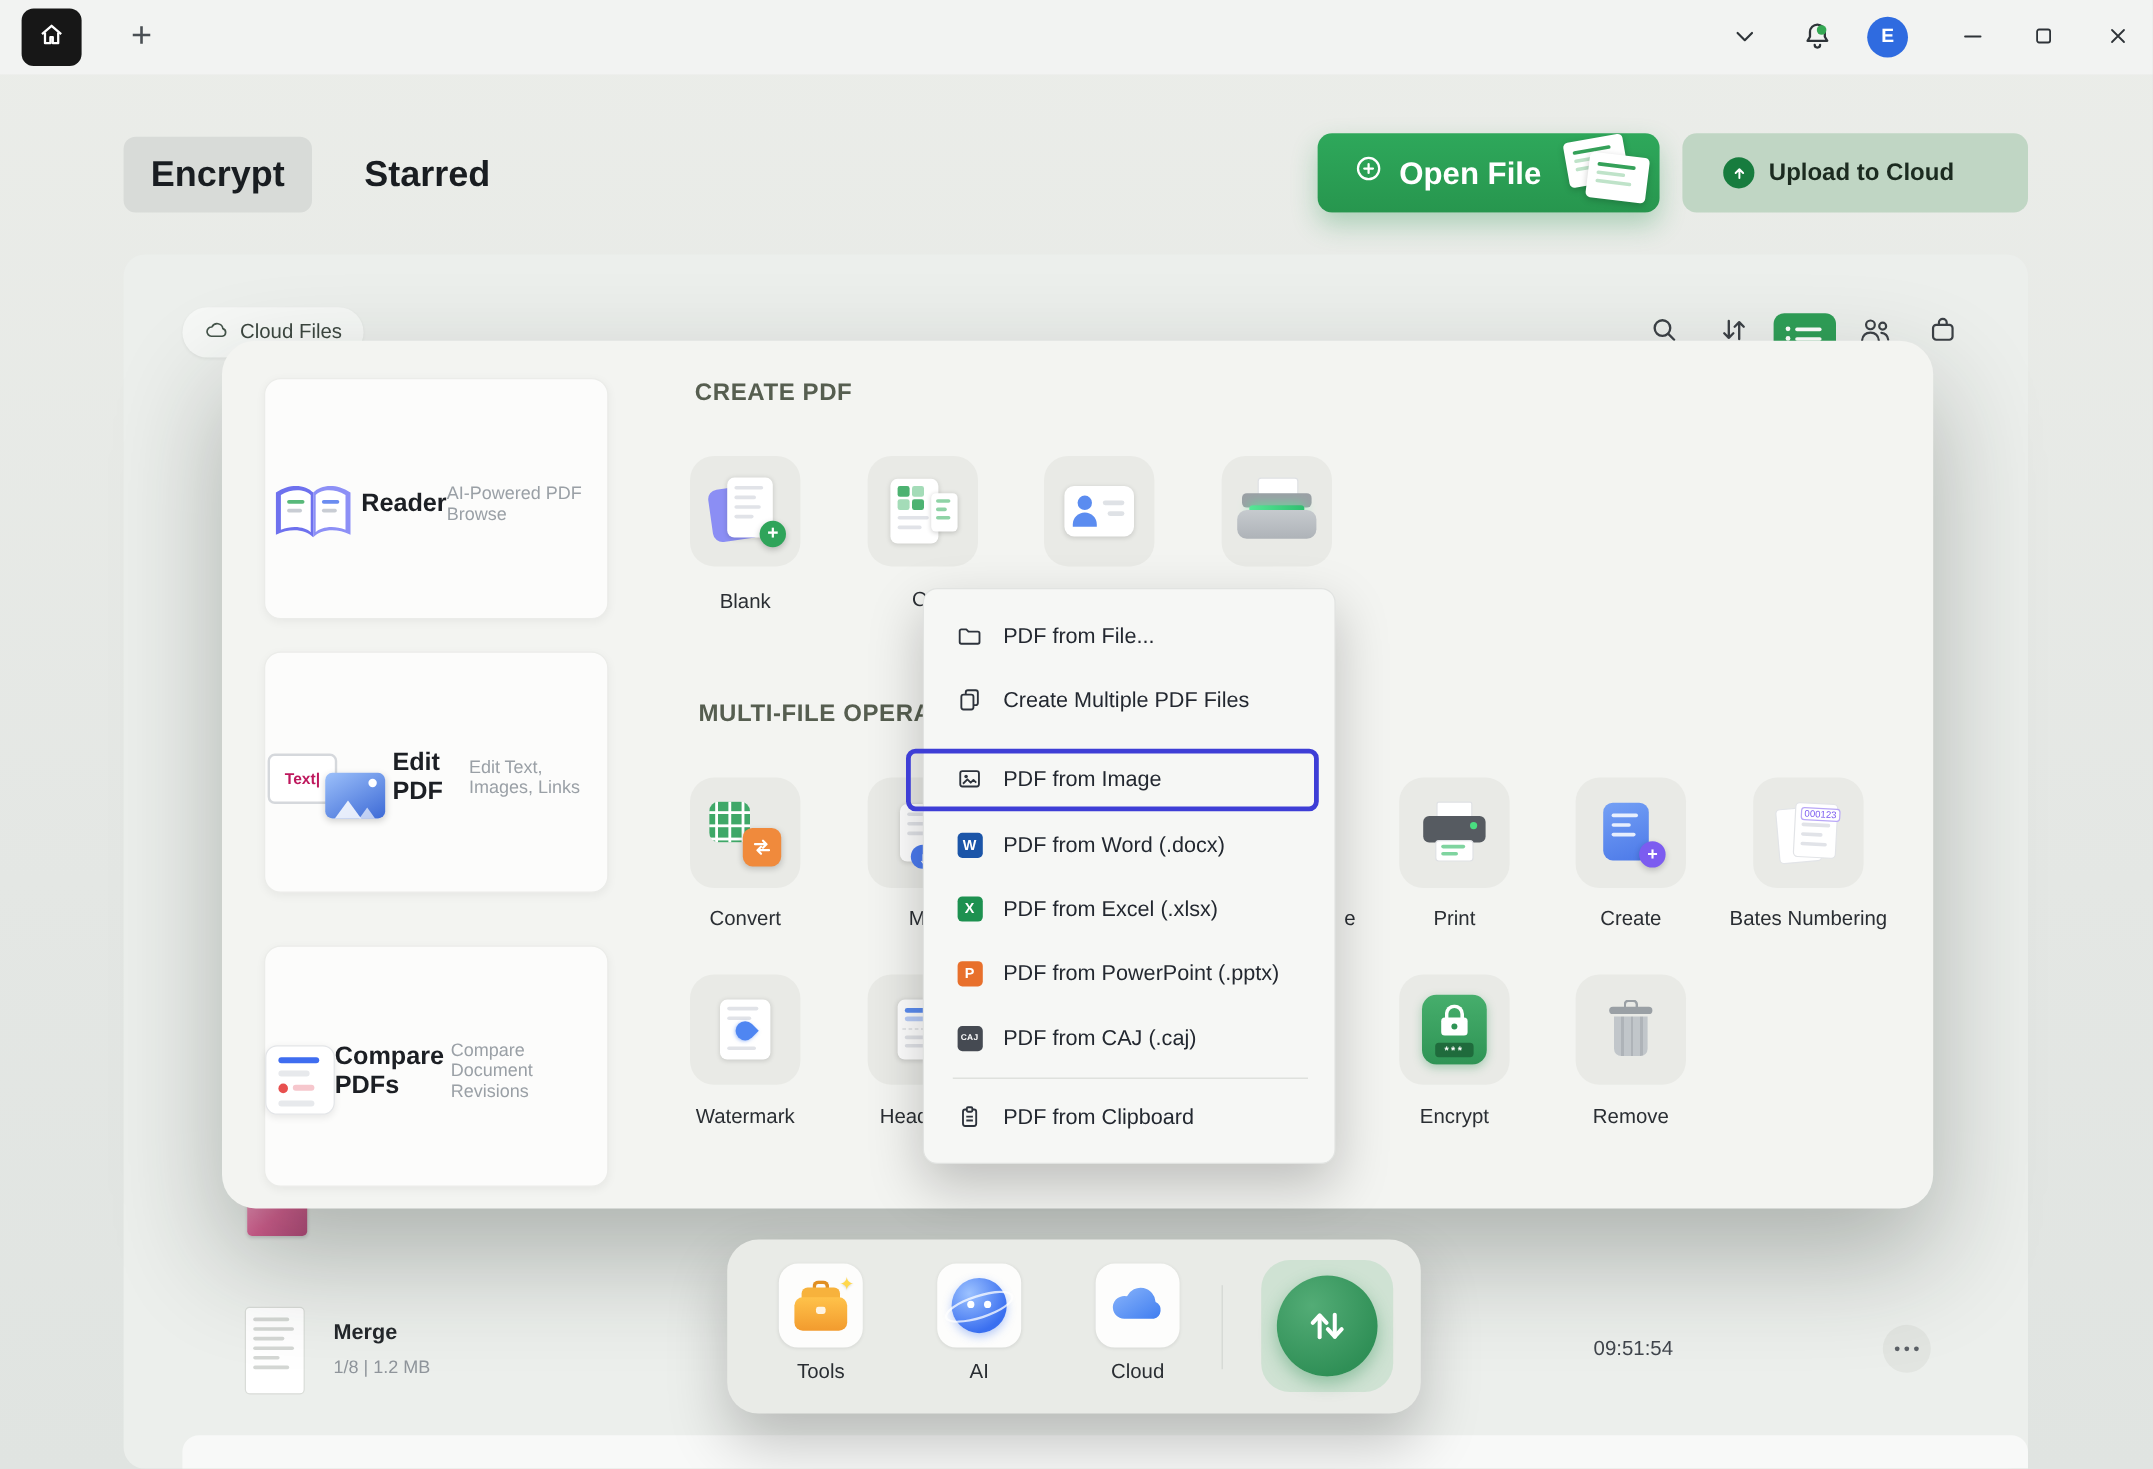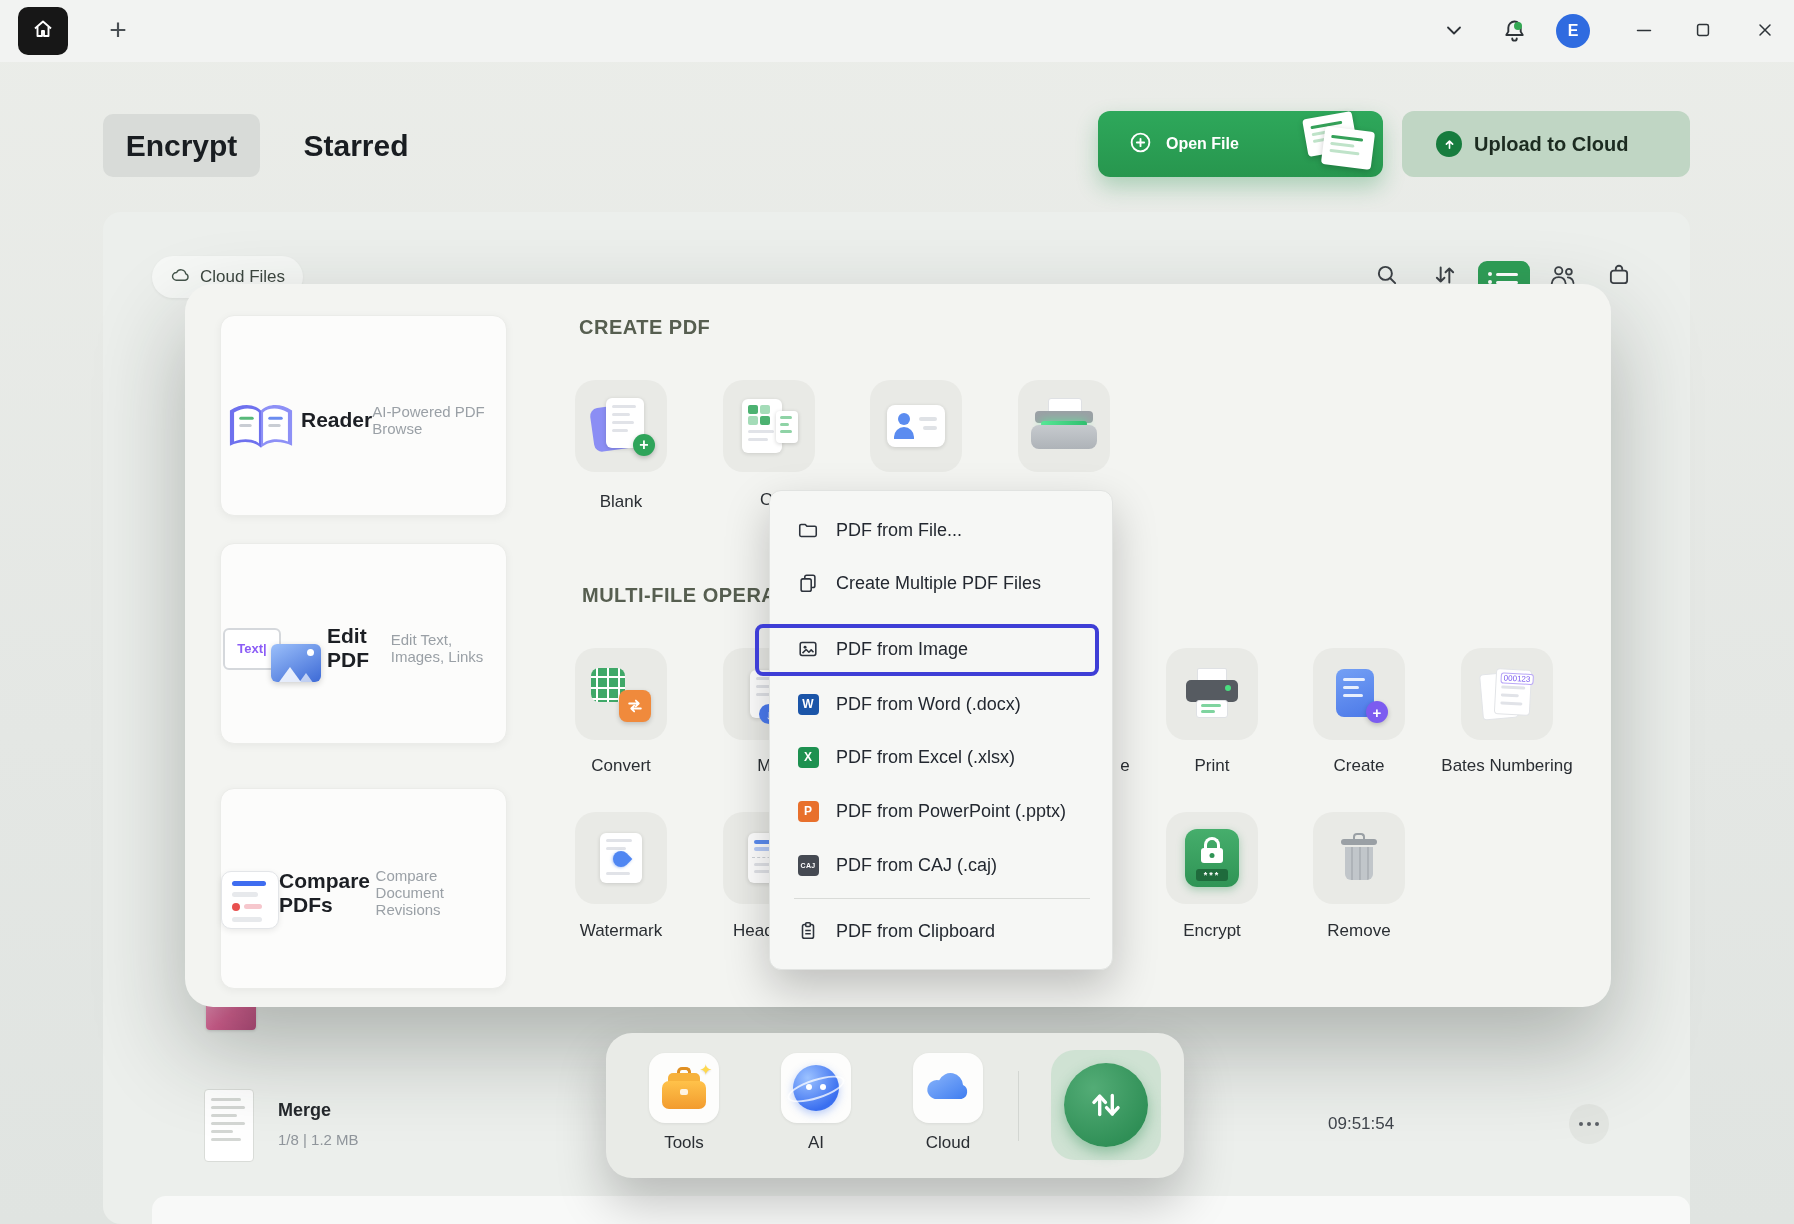--- a/index.html
+++ b/index.html
@@ -20,21 +20,21 @@
   .bell-dot { position:absolute; right:6px; top:5px; width:8px; height:8px; border-radius:50%; background:#34a853; }
 
   
   .tab-pill { position:absolute; top:114px; height:63px; display:flex; align-items:center; justify-content:center;
               font-size:30px; font-weight:bold; color:#191d21; border-radius:10px; }
   .tab-recent { left:103px; width:157px; background:#d8dbd8; }
   .tab-starred { left:296px; width:120px; background:transparent; }
 
   .btn-open { position:absolute; left:1098px; top:111px; width:285px; height:66px; border-radius:12px;
               background:linear-gradient(180deg,#2ea85b,#27964e); color:#fff; display:flex; align-items:center;
-              gap:13px; padding-left:30px; font-size:16px; font-weight:bold;
+              gap:13px; padding-left:30px; font-size:26px; font-weight:bold;
               box-shadow:0 10px 22px rgba(40,150,80,.32); }
   .papers { position:absolute; right:8px; top:-4px; width:78px; height:72px; }
   .paper { position:absolute; background:#fff; border-radius:4px; box-shadow:0 2px 6px rgba(0,0,0,.2); }
   .paper.p1 { width:50px; height:38px; right:20px; top:8px; transform:rotate(-10deg); }
   .paper.p2 { width:50px; height:38px; right:2px; top:22px; transform:rotate(7deg); }
   .paper .pl { position:absolute; left:7px; height:3px; border-radius:2px; background:#bfe3c9; }
   .paper .pl.g { background:#35a159; }
 
   .btn-upload { position:absolute; left:1402px; top:111px; width:288px; height:66px; border-radius:12px;
                 background:#c0d6c4; color:#1c2b20; display:flex; align-items:center; gap:12px;
@@ -83,21 +83,21 @@
 
   .tile { position:absolute; width:92px; height:92px; border-radius:20px; background:#e9eae6;
           display:flex; align-items:center; justify-content:center; }
   .tlabel { position:absolute; height:24px; font-size:17px; color:#2a2e33; display:flex; align-items:center;
             justify-content:center; white-space:nowrap; }
 
   
   .edit-ic { position:relative; width:106px; height:62px; }
   .textbox { position:absolute; left:2px; top:4px; width:58px; height:42px; background:#fff; border:2px solid #d5d8dc;
              border-radius:6px; display:flex; align-items:center; justify-content:center;
-             font-size:13px; font-weight:bold; color:#8b5cf6; }
+             font-size:13px; font-weight:bold; color:#be185d; }
   .photo { position:absolute; left:50px; top:20px; width:50px; height:38px; border-radius:6px; overflow:hidden;
            background:linear-gradient(150deg,#9cc0fa,#3d6ad6); box-shadow:0 2px 6px rgba(0,0,0,.18); }
   .photo .mtn { position:absolute; bottom:-7px; left:3px; width:0; height:0; border-left:16px solid transparent;
                 border-right:16px solid transparent; border-bottom:22px solid rgba(255,255,255,.85); }
   .photo .mtn2 { position:absolute; bottom:-9px; right:2px; width:0; height:0; border-left:13px solid transparent;
                  border-right:13px solid transparent; border-bottom:18px solid rgba(255,255,255,.65); }
   .photo .sun { position:absolute; top:5px; right:7px; width:7px; height:7px; border-radius:50%; background:#fff; }
 
   .cmp-page { position:relative; width:58px; height:58px; background:#fff; border:1px solid #e3e5e8; border-radius:10px;
               box-shadow:0 2px 6px rgba(0,0,0,.08); padding:9px 10px; }

